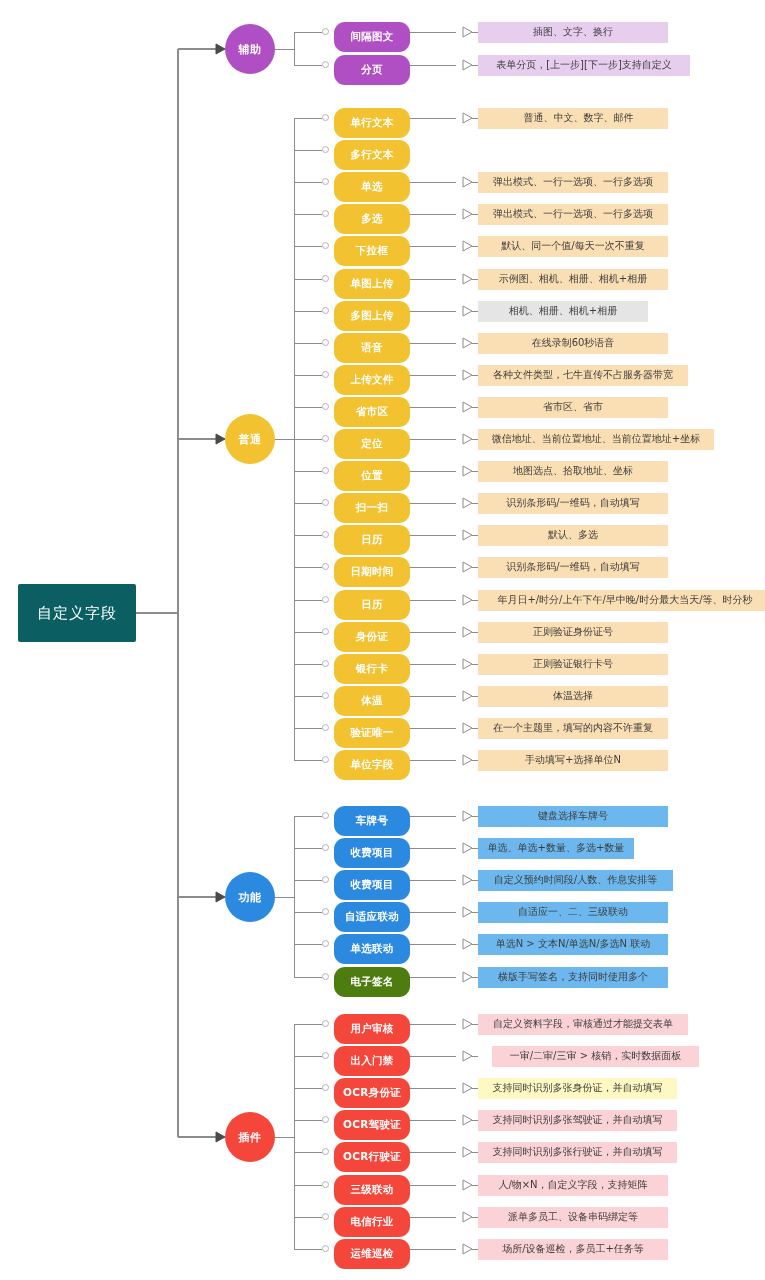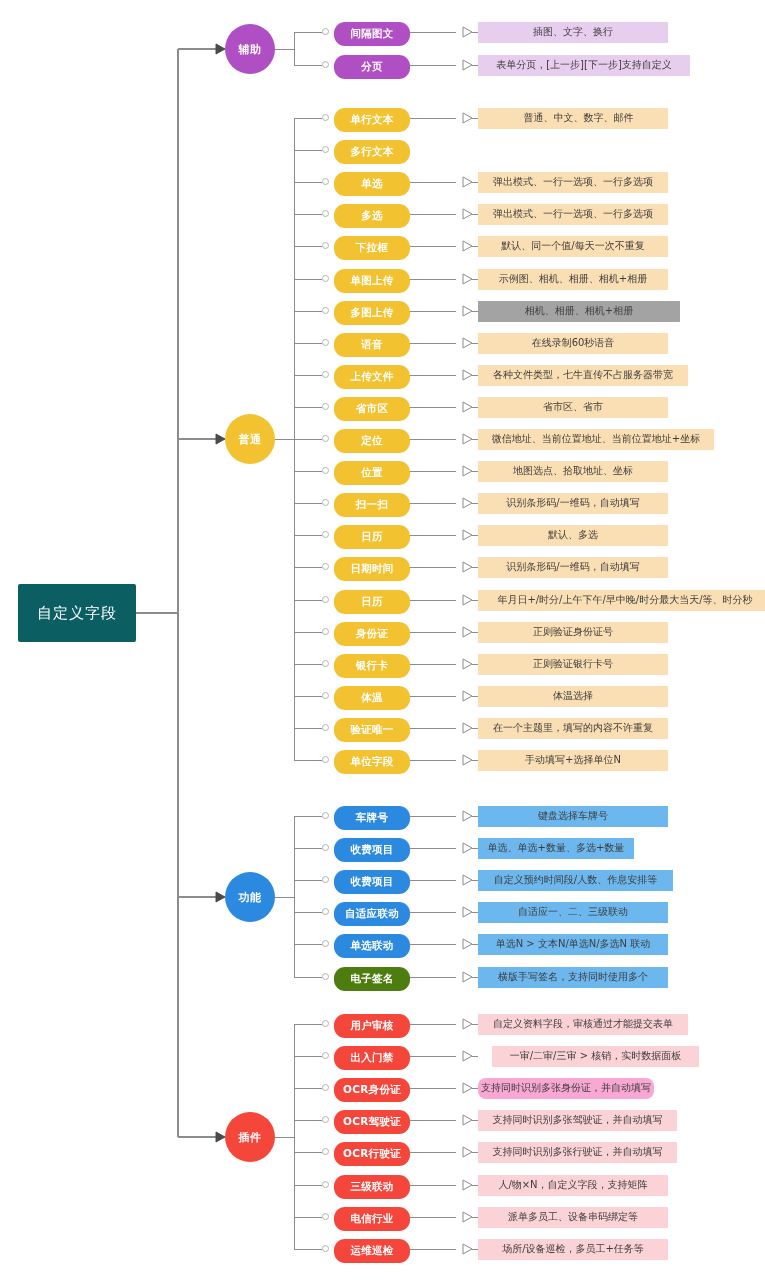--- a/index.html
+++ b/index.html
@@ -41,21 +41,21 @@
     align-items: center;
     justify-content: center;
     color: #ffffff;
     font-size: 11px;
     font-weight: bold;
     letter-spacing: 0.5px;
   }
   
   .pill {
     position: absolute;
-    height: 24px;
+    height: 30px;
     border-radius: 11px;
     display: flex;
     align-items: center;
     justify-content: center;
     color: #ffffff;
     font-size: 10.5px;
     font-weight: bold;
     letter-spacing: 0.3px;
     white-space: nowrap;
   }
@@ -309,21 +309,21 @@
       <div class="pill" style="left: 334px; top: 268.5px; width: 76px; background: rgb(242, 194, 48);">
         <span>单图上传</span>
       </div>
       <div class="desc" style="left: 478px; top: 268.5px; width: 190px; background: rgb(250, 223, 180);">
         <span>示例图、相机、相册、相机+相册</span>
       </div>
       <div class="knob" style="left: 322px; top: 307px; border-color: rgb(179, 179, 179);"></div>
       <div class="pill" style="left: 334px; top: 300.5px; width: 76px; background: rgb(242, 194, 48);">
         <span>多图上传</span>
       </div>
-      <div class="desc" style="left: 478px; top: 300.5px; width: 202px; background: #a3a3a3;">
+      <div class="desc" style="left: 478px; top: 300.5px; width: 170px; background: #e5e5e5;">
         <span>相机、相册、相机+相册</span>
       </div>
       <div class="knob" style="left: 322px; top: 339px; border-color: rgb(179, 179, 179);"></div>
       <div class="pill" style="left: 334px; top: 332.5px; width: 76px; background: rgb(242, 194, 48);">
         <span>语音</span>
       </div>
       <div class="desc" style="left: 478px; top: 332.5px; width: 190px; background: rgb(250, 223, 180);">
         <span>在线录制60秒语音</span>
       </div>
       <div class="knob" style="left: 322px; top: 371px; border-color: rgb(179, 179, 179);"></div>
@@ -476,21 +476,21 @@
       <div class="pill" style="left: 334px; top: 1045.5px; width: 76px; background: rgb(245, 70, 60);">
         <span>出入门禁</span>
       </div>
       <div class="desc" style="left: 492px; top: 1045.5px; width: 207px; background: rgb(251, 210, 214);">
         <span>一审/二审/三审 &gt; 核销，实时数据面板</span>
       </div>
       <div class="knob" style="left: 322px; top: 1084px; border-color: rgb(179, 179, 179);"></div>
       <div class="pill" style="left: 334px; top: 1077.5px; width: 76px; background: rgb(245, 70, 60);">
         <span>OCR身份证</span>
       </div>
-      <div class="desc" style="left: 478px; top: 1077.5px; width: 176px; background: #f9a8d4; border-radius: 8px;">
+      <div class="desc" style="left: 478px; top: 1077.5px; width: 199px; background: #fef9c3;">
         <span>支持同时识别多张身份证，并自动填写</span>
       </div>
       <div class="knob" style="left: 322px; top: 1116px; border-color: rgb(179, 179, 179);"></div>
       <div class="pill" style="left: 334px; top: 1109.5px; width: 76px; background: rgb(245, 70, 60);">
         <span>OCR驾驶证</span>
       </div>
       <div class="desc" style="left: 478px; top: 1109.5px; width: 199px; background: rgb(251, 210, 214);">
         <span>支持同时识别多张驾驶证，并自动填写</span>
       </div>
       <div class="knob" style="left: 322px; top: 1148px; border-color: rgb(179, 179, 179);"></div>

